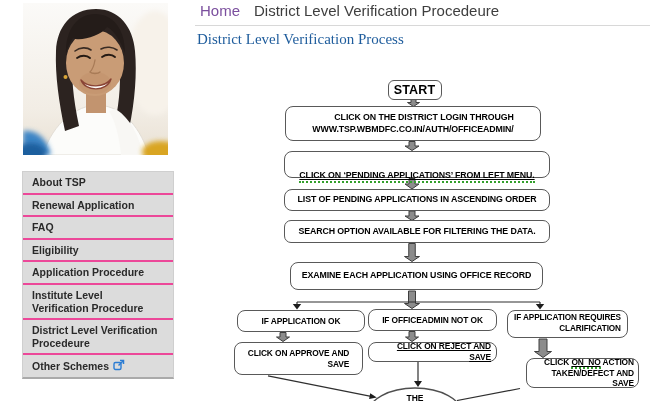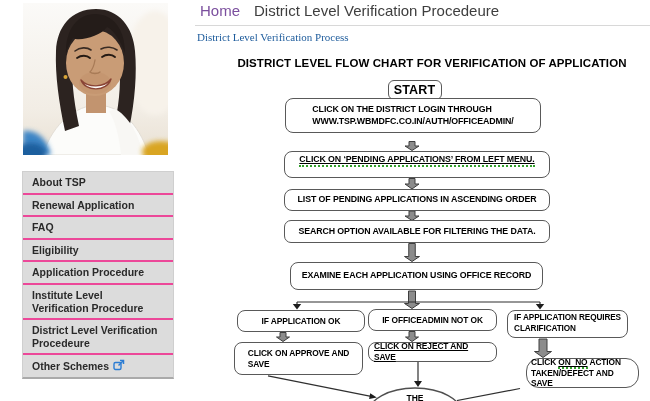--- a/index.html
+++ b/index.html
@@ -4,41 +4,41 @@
 <style>
   html,body{margin:0;padding:0;background:#fff;}
   #app{position:relative;width:650px;height:401px;overflow:hidden;background:#fff;
        font-family:"Liberation Sans",sans-serif;}
   
   .crumbs{position:absolute;top:2px;left:200px;font-size:15px;color:#3e3e3e;}
   .crumb-home{color:#7b4f9e;margin-right:14px;cursor:pointer;text-decoration:none;}
   .crumb-cur{color:#3e3e3e;}
   .top-divider{position:absolute;top:25px;left:195px;width:455px;height:1px;background:#d8d8d8;}
   .page-link{position:absolute;top:31px;left:197px;font-family:"Liberation Serif",serif;
-             font-size:11px;color:#1e5c9c;cursor:pointer;}
+             font-size:15px;color:#1e5c9c;cursor:pointer;}
   .fc-title{position:absolute;top:57px;left:222px;width:420px;text-align:center;
             font-size:11.5px;font-weight:bold;color:#000;letter-spacing:0.1px;}
   
   .photo{position:absolute;top:3px;left:23px;width:145px;height:152px;}
   .menu{position:absolute;top:171px;left:22px;width:152px;border:1px solid #cfcfcf;
         border-bottom:2px solid #aaa;box-sizing:border-box;background:#dcdcdc;}
   .menu-item{padding:4px 9px;font-size:10.5px;font-weight:bold;color:#2a2a2a;
              line-height:1.2;border-bottom:2px solid #ec4899;cursor:pointer;
              white-space:pre-line;}
   .menu-item:last-child{border-bottom:none;}
   .ext-ico{display:inline-block;vertical-align:-1px;margin-left:4px;}
   
   .fc-box{position:absolute;box-sizing:border-box;background:#fff;border:1.5px solid #595959;
           border-radius:8px;display:flex;align-items:center;justify-content:center;
-          text-align:left;font-weight:bold;color:#000;font-size:8.8px;line-height:1.3;
+          text-align:right;font-weight:bold;color:#000;font-size:8.8px;line-height:1.3;
           letter-spacing:-0.1px;padding:2px 5px;z-index:2;}
   .pre{white-space:pre-line;}
   .start{border-radius:6px;border-width:1.7px;font-size:12.5px;letter-spacing:0.2px;}
   .small{font-size:8.4px;margin-left:10px;}
-  .top-align{align-items:flex-start;padding-top:2px;}
+  .top-align{align-items:flex-start;padding-top:18px;}
   .sq-green{text-decoration:underline;border-bottom:2px dotted #33a02c;padding-bottom:0px;}
   .mark-pre{white-space:pre;}
   .overlay{position:absolute;top:0;left:0;z-index:1;pointer-events:none;}
   .end-label{position:absolute;top:393px;left:397px;width:36px;text-align:center;
              font-size:8.5px;font-weight:bold;color:#000;z-index:2;}
 </style>
 </head>
 <body>
 
 <div id="app">
@@ -90,21 +90,20 @@
           <path d="M5.5,6.5 L10,2" stroke="#2b7cd3" stroke-width="1.5" fill="none"></path>
           <path d="M7,1.5 h3.5 v3.5" fill="none" stroke="#2b7cd3" stroke-width="1.5"></path>
         </svg></div>
   </div>
 
   <div class="crumbs">
     <span class="crumb-home">Home</span><span class="crumb-cur">District Level Verification Procedeure</span>
   </div>
   <div class="top-divider"></div>
   <div class="page-link">District Level Verification Process</div>
-  <div class="fc-title">DISTRICT LEVEL FLOW CHART FOR VERIFICATION OF APPLICATION</div>
 
   <svg class="overlay" width="650" height="401" viewBox="0 0 650 401">
     <g fill="#8c8c8c" stroke="#3e3e3e" stroke-width="1" stroke-linejoin="round">
       <path d="M411,99.5 h5 v3 h3.5 L413.5,106.5 L407.5,102.5 h3.5 z"></path>
       <path d="M409,141.5 h6 v4.5 h4 L412,150.5 L405,146 h4 z"></path>
       <path d="M409,178.5 h6 v5.5 h4 L412,189 L405,184 h4 z"></path>
       <path d="M409,211 h6 v5 h4 L412,220.5 L405,216 h4 z"></path>
       <path d="M408.75,243.5 h6.5 v13 h4.25 L412,261.5 L404.5,256.5 h4.25 z"></path>
       <path d="M408.5,291 h7 v12.5 h4 L412,308.5 L404.5,303.5 h4 z"></path>
       <path d="M280,332.5 h6 v4.5 h3.5 L283,341.5 L276.5,337 h3.5 z"></path>
@@ -123,21 +122,21 @@
       <polygon points="292.8,304 301.2,304 297,309.5"></polygon>
       <polygon points="535.8,304 544.2,304 540,309.5"></polygon>
       <polygon points="414,381 422,381 418,387"></polygon>
       <polygon points="370.2,393.2 369.1,399.1 376.8,397.6"></polygon>
     </g>
     <ellipse cx="415" cy="414" rx="47" ry="26" fill="#fff" stroke="#4f4f4f" stroke-width="1.4"></ellipse>
   </svg>
 
   <div class="fc-box start" style="left:387.5px;top:80px;width:54px;height:20px;">START</div>
 
-  <div class="fc-box pre" style="left:285px;top:98px;width:256px;height:35px;">CLICK ON THE DISTRICT LOGIN THROUGH
+  <div class="fc-box pre" style="left:285px;top:106px;width:256px;height:35px;">CLICK ON THE DISTRICT LOGIN THROUGH
 WWW.TSP.WBMDFC.CO.IN/AUTH/OFFICEADMIN/</div>
 
   <div class="fc-box top-align" style="left:284px;top:151px;width:266px;height:27px;">
       <span class="sq-green">CLICK ON ‘PENDING APPLICATIONS’ FROM LEFT MENU.</span>
     </div>
 
   <div class="fc-box" style="left:284px;top:189px;width:266px;height:22px;">LIST OF PENDING APPLICATIONS IN ASCENDING ORDER</div>
 
   <div class="fc-box" style="left:284px;top:220px;width:266px;height:23px;border-radius:7px;">SEARCH OPTION AVAILABLE FOR FILTERING THE DATA.</div>
 
@@ -148,19 +147,19 @@
   <div class="fc-box small" style="left:358px;top:309px;width:129px;height:22px;">IF OFFICEADMIN NOT OK</div>
 
   <div class="fc-box small pre" style="left:497px;top:310px;width:121px;height:28px;font-size:8.2px;">IF APPLICATION REQUIRES
 CLARIFICATION</div>
 
   <div class="fc-box small pre" style="left:224px;top:342px;width:129px;height:33px;">CLICK ON APPROVE AND
 SAVE</div>
 
   <div class="fc-box small" style="left:358px;top:342px;width:129px;height:20px;text-decoration:underline;">CLICK ON REJECT AND SAVE</div>
 
-  <div class="fc-box small" style="left:516px;top:358px;width:113px;height:30px;padding:2px 4px;border-radius:13px;">
+  <div class="fc-box small" style="left:516px;top:358px;width:113px;height:30px;padding:2px 4px;">
       <span><span>CLICK</span> <span class="sq-green mark-pre">ON  NO</span> <span>ACTION TAKEN/DEFECT AND SAVE</span></span>
     </div>
 
   <div class="end-label">THE</div>
 
 </div>
 
 </body></html>

